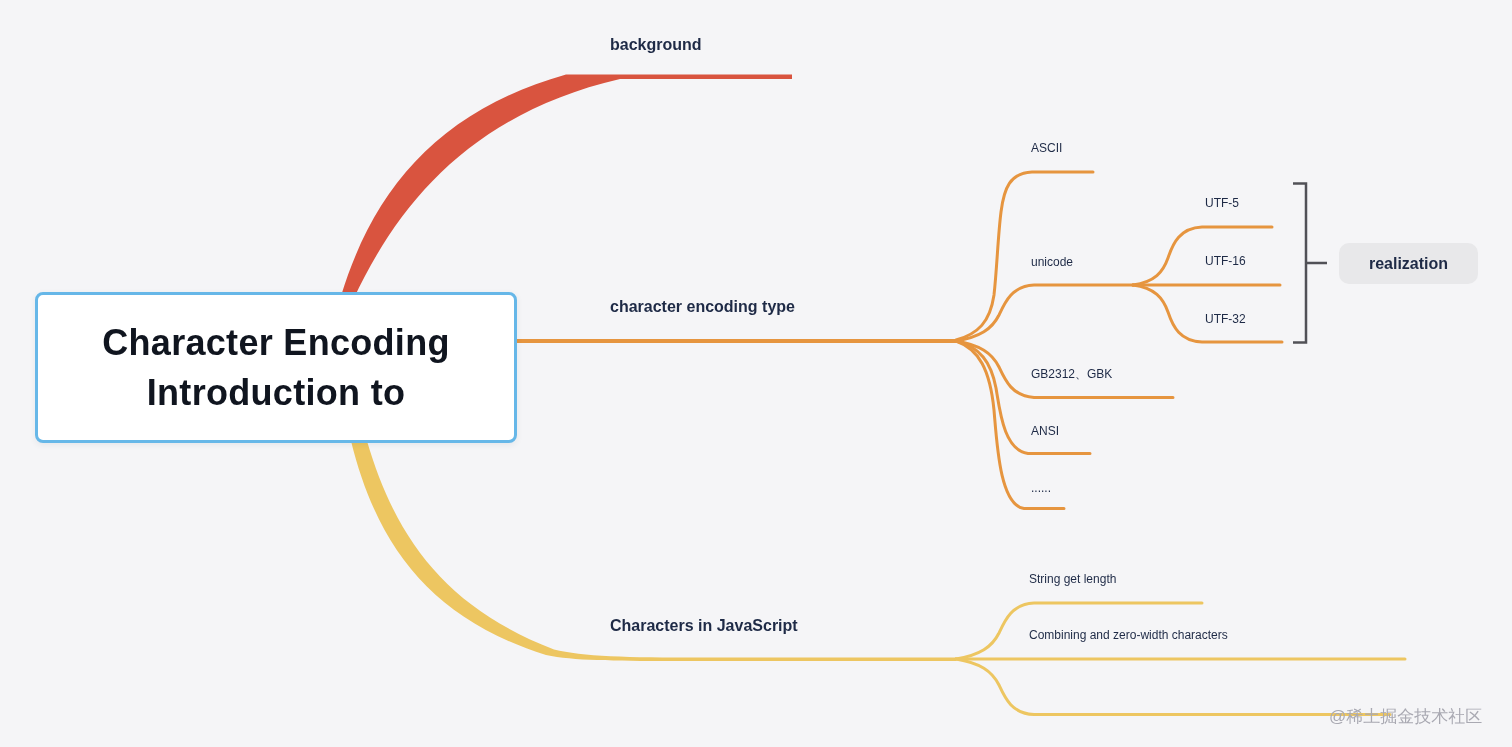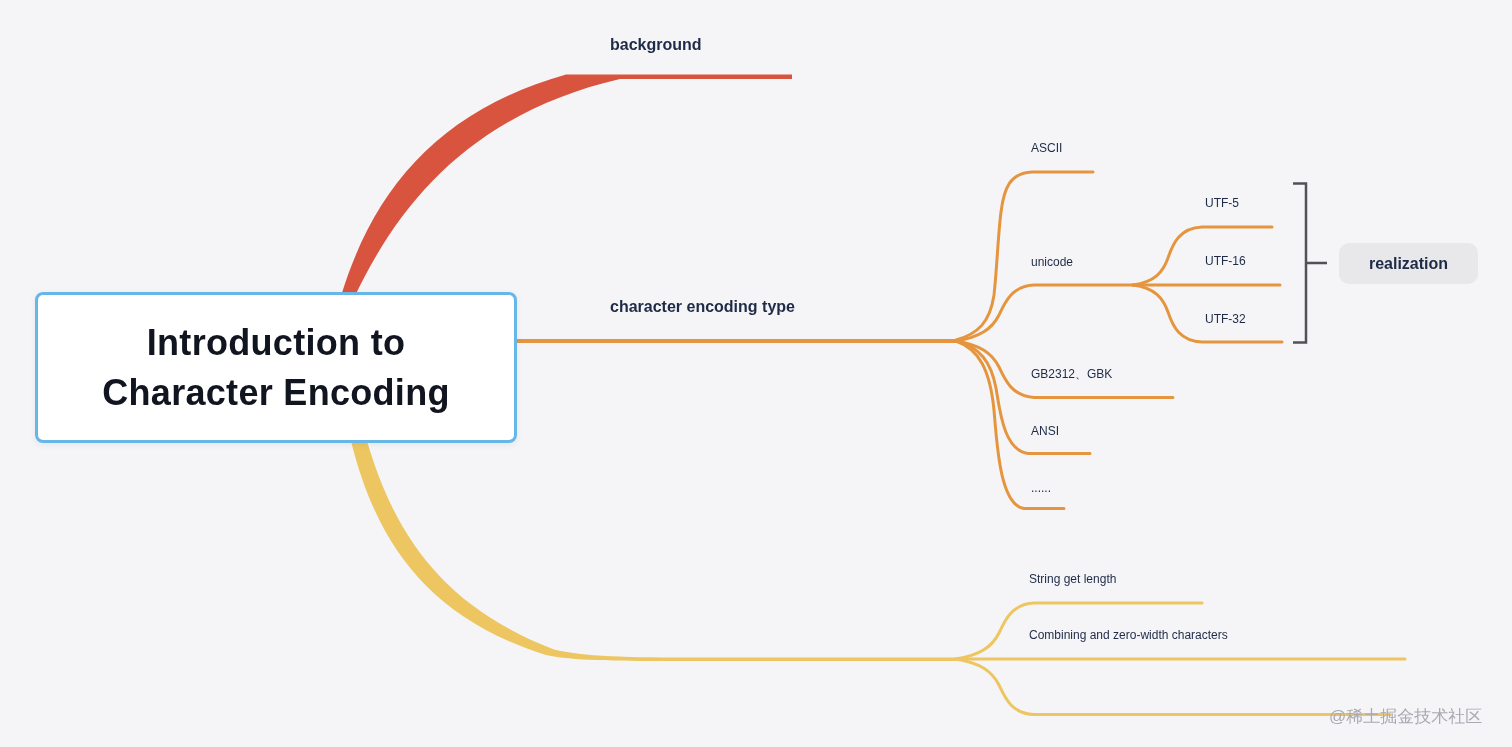--- a/index.html
+++ b/index.html
@@ -73,26 +73,27 @@
     <path fill="none" stroke-width="3" stroke-linecap="round" d="M 1133 285 C 1155 288, 1163 298, 1168 312 C 1173 327, 1180 341, 1202 342 L 1282 342" stroke="#e6953f"></path>
 
     <path fill="none" stroke-width="3" stroke-linecap="round" d="M 956 659 C 980 655, 992 647, 999 633 C 1005 620, 1012 604, 1034 603 L 1202 603" stroke="#edc661"></path>
     <path fill="none" stroke-width="3" stroke-linecap="round" d="M 956 659 L 1405 659" stroke="#edc661"></path>
     <path fill="none" stroke-width="3" stroke-linecap="round" d="M 956 659 C 980 663, 992 671, 999 685 C 1005 698, 1012 714, 1034 714.5 L 1390 714.5" stroke="#edc661"></path>
 
     <path fill="none" stroke-width="2.5" d="M 1293 183.5 L 1306 183.5 L 1306 342.5 L 1293 342.5 M 1306 263 L 1327 263" stroke="#515157"></path>
   </svg>
 
   <div class="root-node">
+    <div class="root-line">Character Encoding</div>
     <div class="root-line">Introduction to</div>
-    <div class="root-line">Character Encoding</div>
   </div>
 
   <div class="label main-label" style="left:610px;top:31px;">background</div>
   <div class="label main-label" style="left:610px;top:293px;">character encoding type</div>
+  <div class="label main-label" style="left:610px;top:612px;">Characters in JavaScript</div>
 
   <div class="label" style="left:1031px;top:136px;">ASCII</div>
   <div class="label" style="left:1031px;top:250px;">unicode</div>
   <div class="label" style="left:1205px;top:191px;">UTF-5</div>
   <div class="label" style="left:1205px;top:249px;">UTF-16</div>
   <div class="label" style="left:1205px;top:307px;">UTF-32</div>
   <div class="label" style="left:1031px;top:362px;">GB2312、GBK</div>
   <div class="label" style="left:1031px;top:419px;">ANSI</div>
   <div class="label" style="left:1031px;top:476px;">......</div>
 

